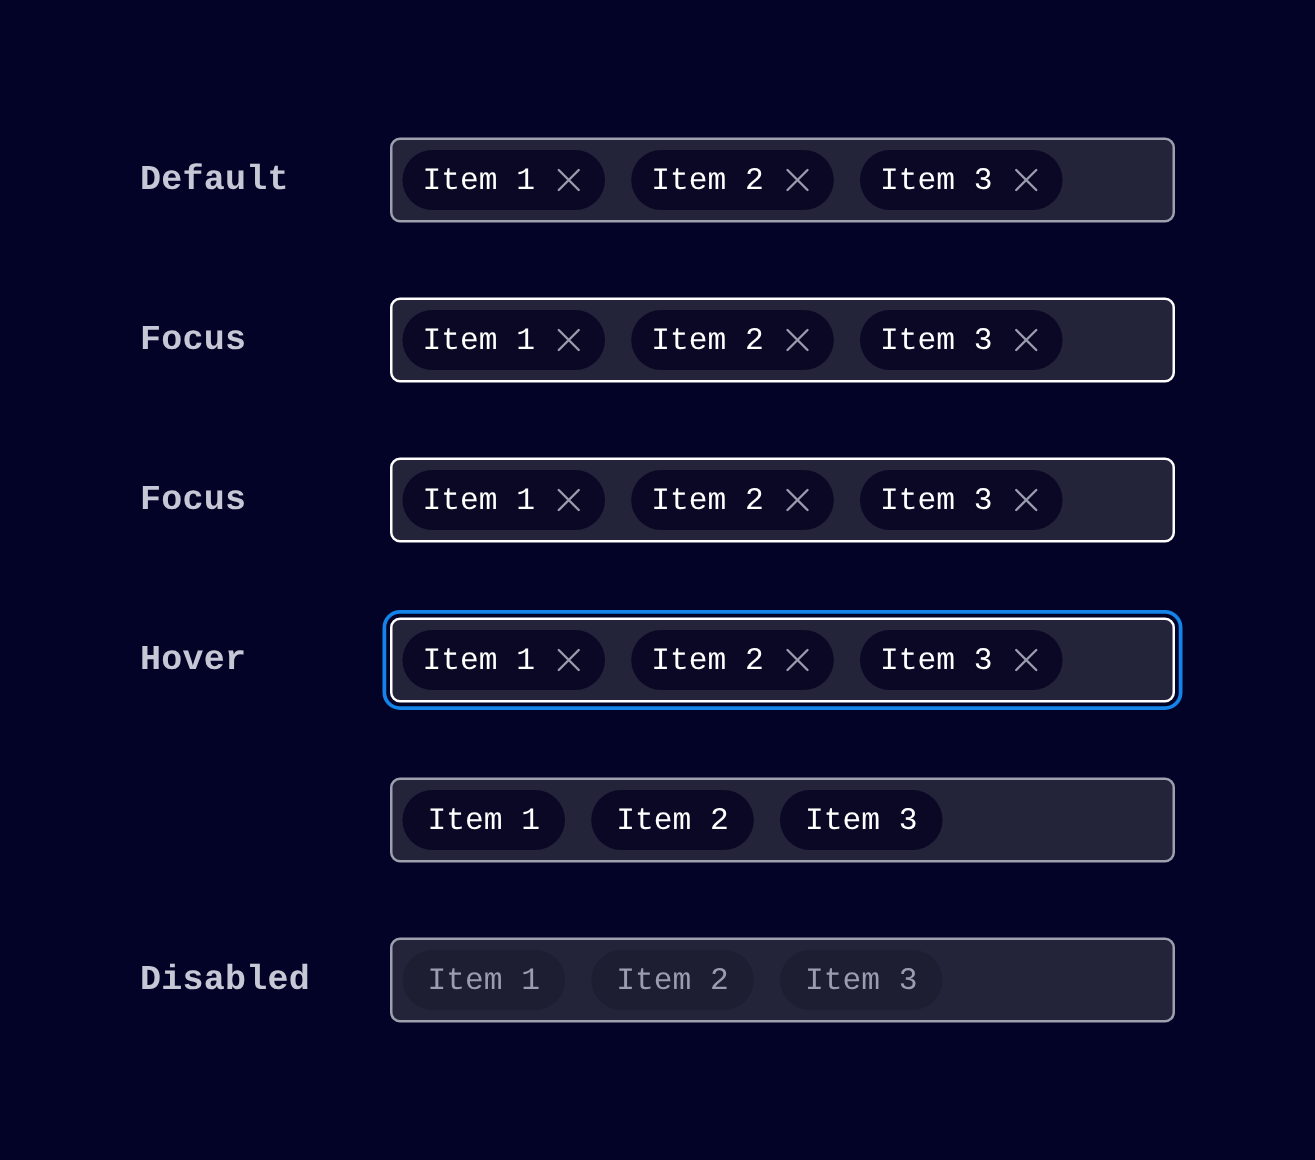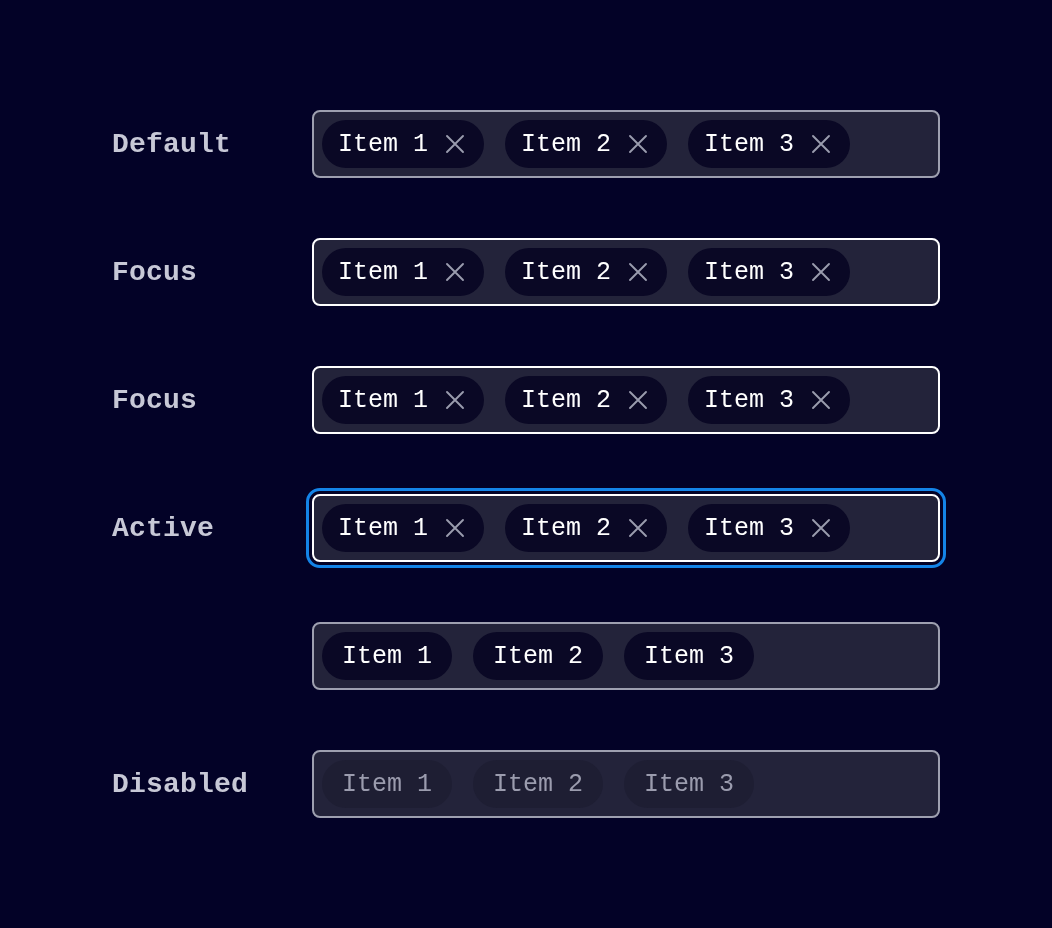--- a/index.html
+++ b/index.html
@@ -206,21 +206,21 @@
             <span class="chip-label">Item 3</span>
             <span class="chip-remove">
               <svg width="26" height="26" viewBox="0 0 26 26" aria-hidden="true">
                 <path d="M5 5 L21 21 M21 5 L5 21" stroke="#9a9cae" stroke-width="1.9" stroke-linecap="round" fill="none"></path>
               </svg>
             </span>
           </div>
         </div>
       </div>
       <div class="row" style="top: 464px;">
-        <div class="row-label">Active</div>
+        <div class="row-label">Hover</div>
         <div class="chips-field state-focus">
           <div class="chip">
             <span class="chip-label">Item 1</span>
             <span class="chip-remove">
               <svg width="26" height="26" viewBox="0 0 26 26" aria-hidden="true">
                 <path d="M5 5 L21 21 M21 5 L5 21" stroke="#9a9cae" stroke-width="1.9" stroke-linecap="round" fill="none"></path>
               </svg>
             </span>
           </div>
           <div class="chip">

